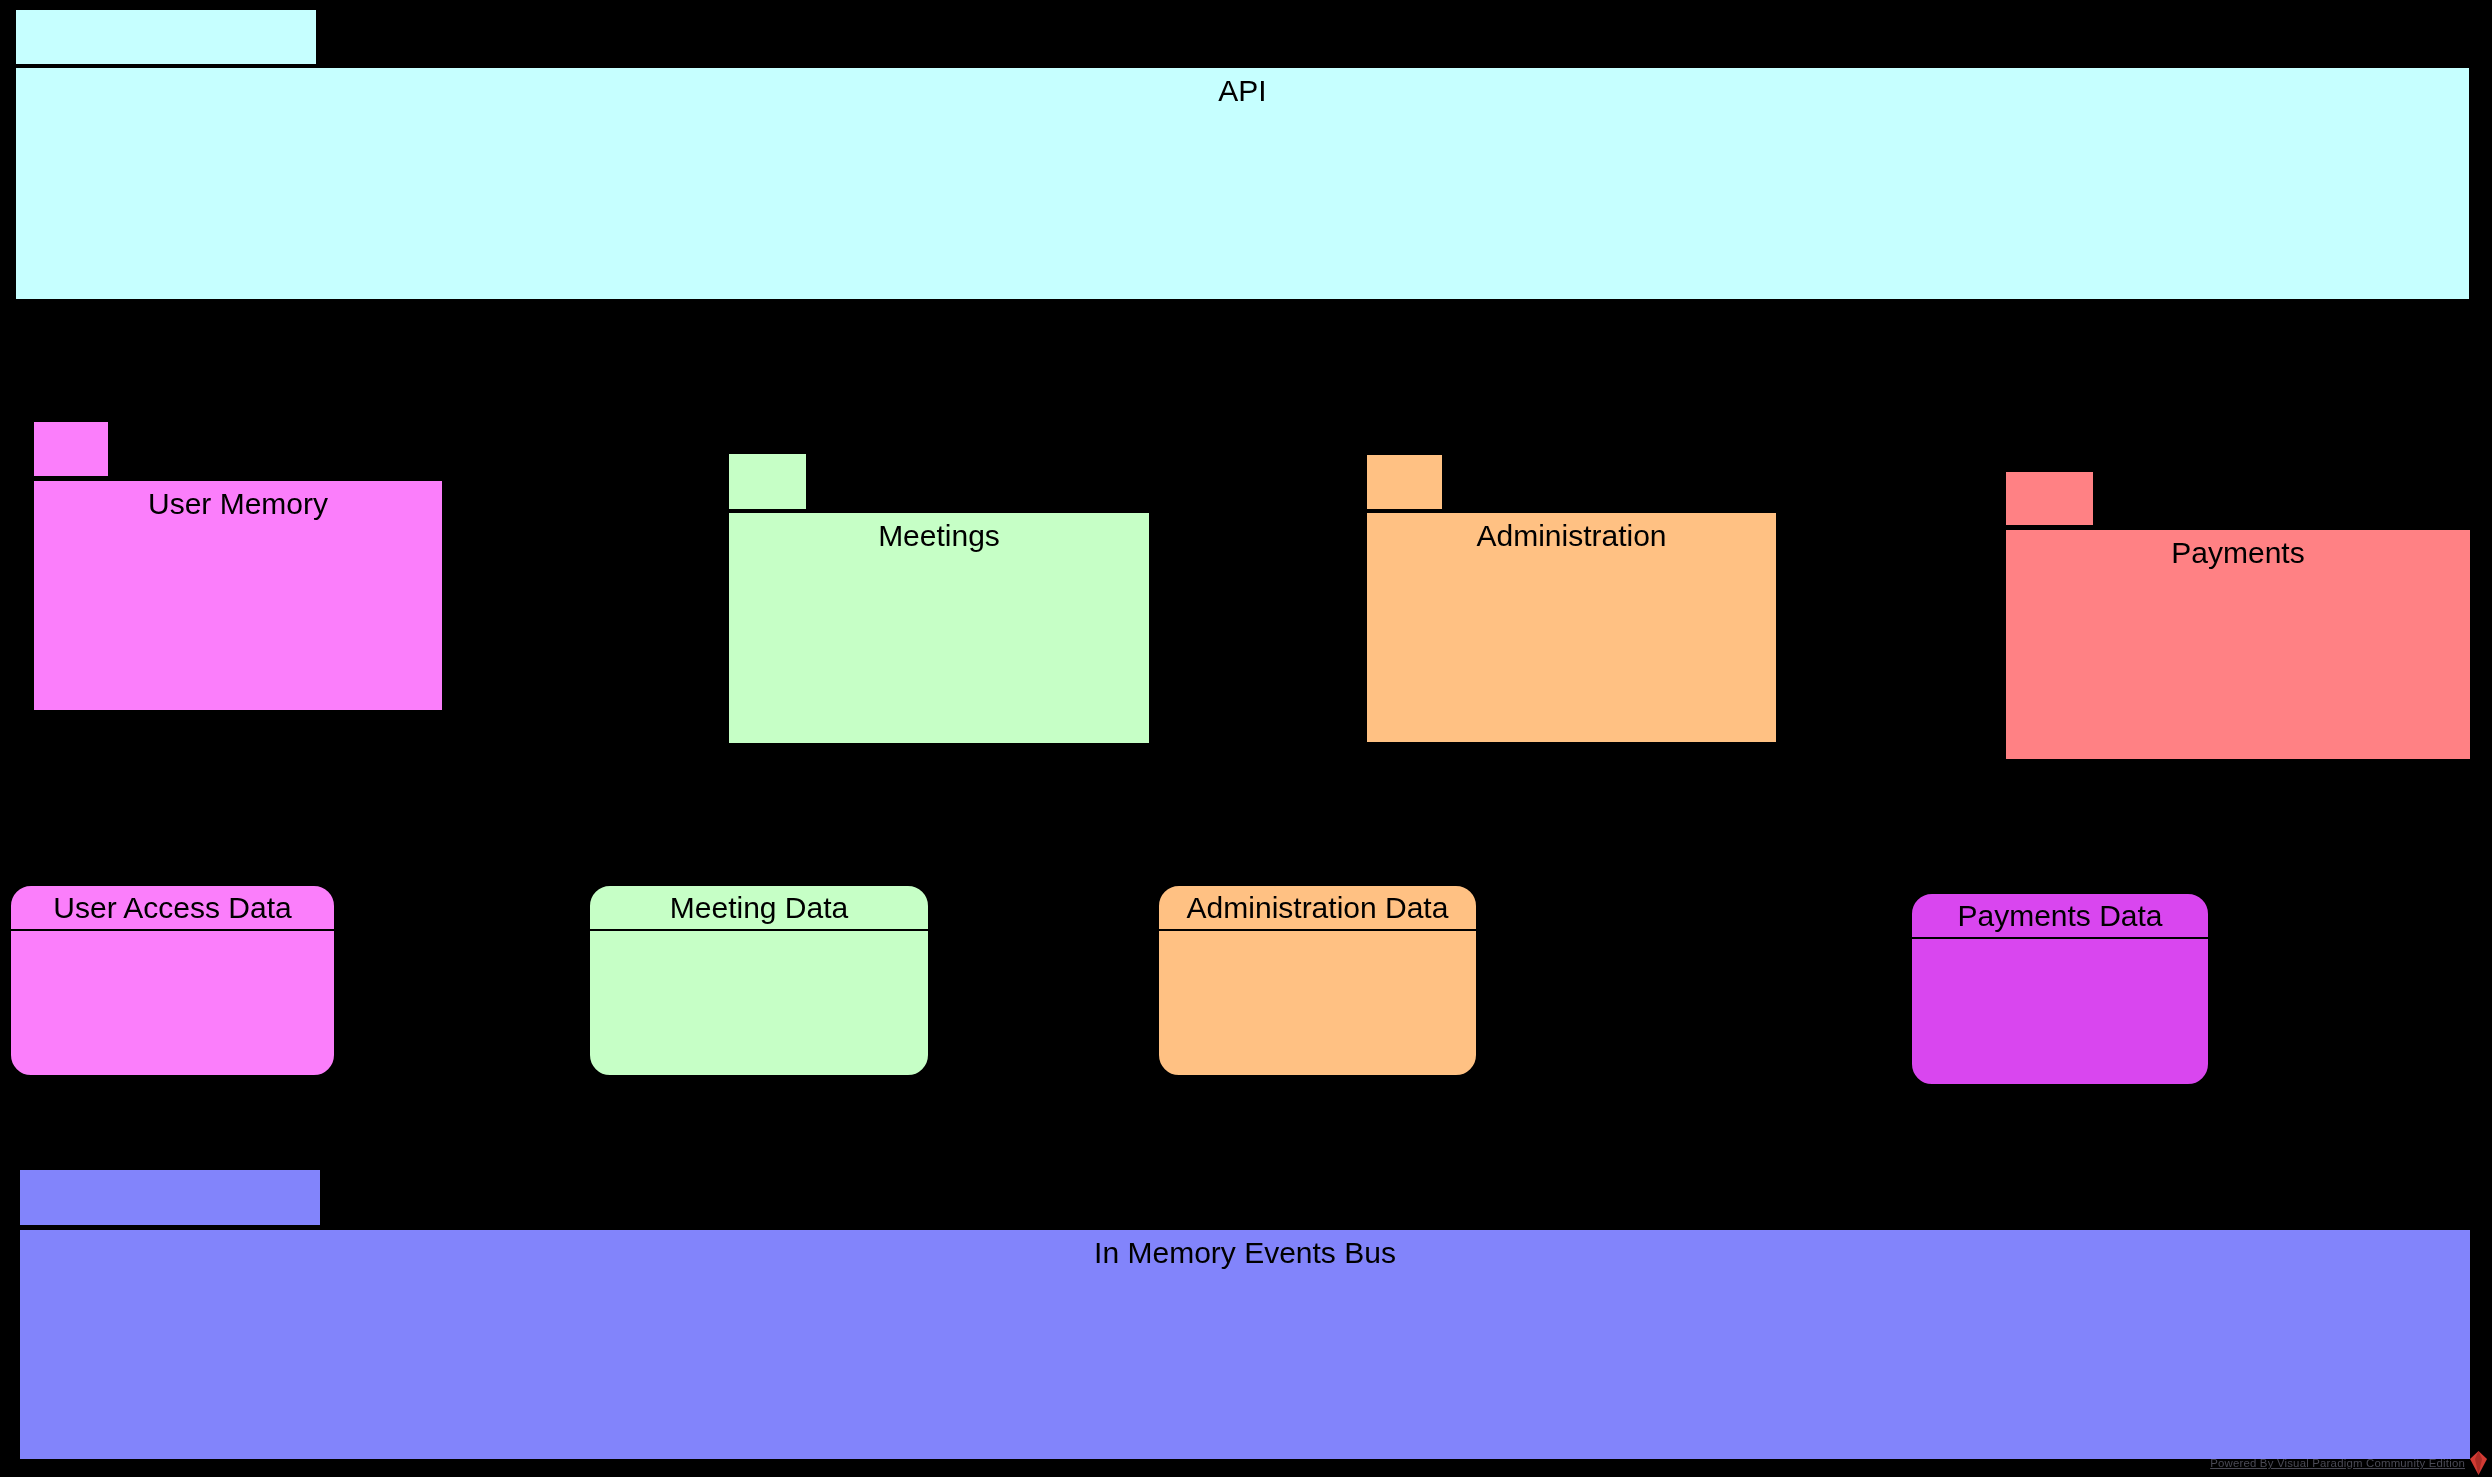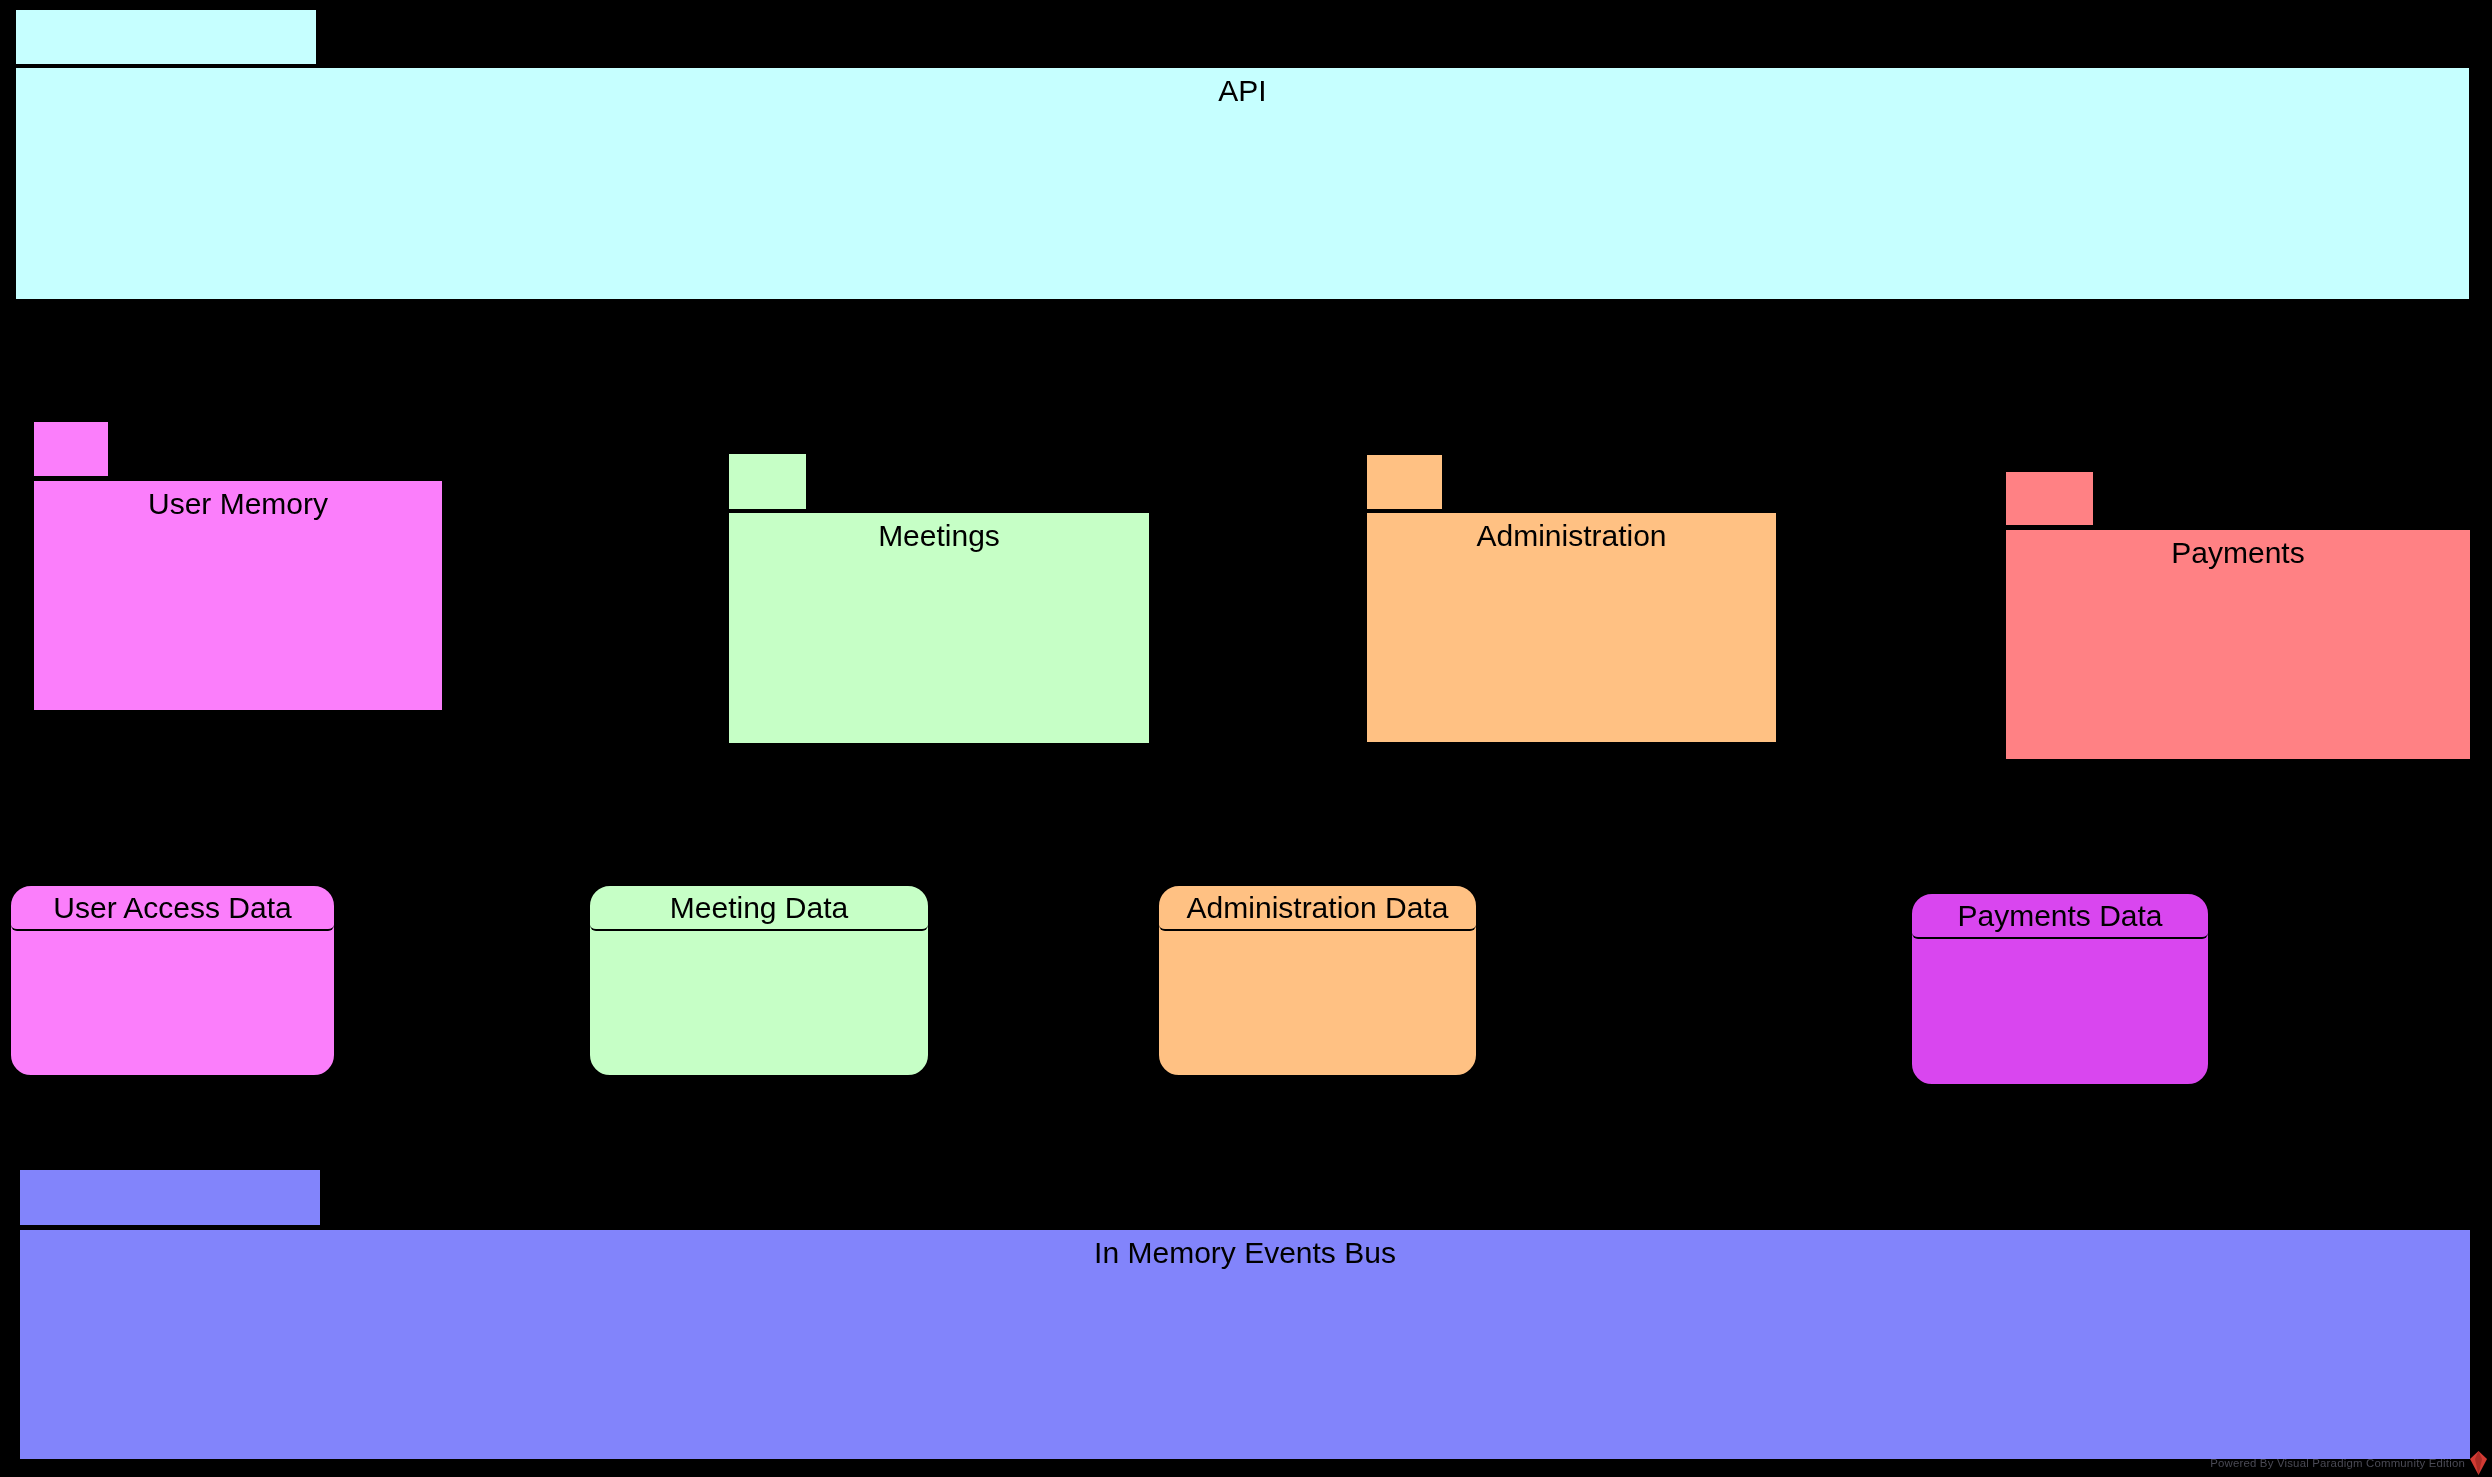--- a/index.html
+++ b/index.html
@@ -35,21 +35,20 @@
     border-radius: 22px;
   }
   .store .hdr {
     height: 43px;
     border-bottom: 2px solid #000;
     text-align: center;
     font-size: 30px;
     line-height: 44px;
     white-space: nowrap;
     overflow: hidden;
-    border-radius: 6px;
   }
   
   #api-tab  { left: 14px;   top: 8px;    width: 304px;  height: 58px; }
   #api-body { left: 14px;   top: 66px;   width: 2457px; height: 235px; }
 
   #ua-tab   { left: 32px;   top: 420px;  width: 78px;   height: 58px; }
   #ua-body  { left: 32px;   top: 479px;  width: 412px;  height: 233px; }
 
   #mt-tab   { left: 727px;  top: 452px;  width: 81px;   height: 59px; }
   #mt-body  { left: 727px;  top: 511px;  width: 424px;  height: 234px; }
@@ -136,21 +135,21 @@
       <span>Payments Data</span>
     </div>
   </div>
 
   <div class="shape" id="bus-tab" style="background: rgb(130, 132, 251);"></div>
   <div class="shape folder-body" id="bus-body" style="background: rgb(130, 132, 251);">
     <span class="lbl">In Memory Events Bus</span>
   </div>
 
   <div class="watermark">
-    <span class="wm-text" style="color: rgb(74, 74, 85);">Powered By Visual Paradigm Community Edition</span>
+    <span class="wm-text" style="color: rgb(74, 74, 85); text-decoration: underline;">Powered By Visual Paradigm Community Edition</span>
     <svg class="wm-logo" width="17" height="24" viewBox="0 0 17 24">
       <polygon points="8.5,0 17,8 8.5,24 0,8" fill="#D23B34"></polygon>
       <polygon points="8.5,0 12,8 8.5,24 5,8" opacity="0.55" fill="#8E201C"></polygon>
     </svg>
   </div>
 
 </div>
 
 
 </body></html>

